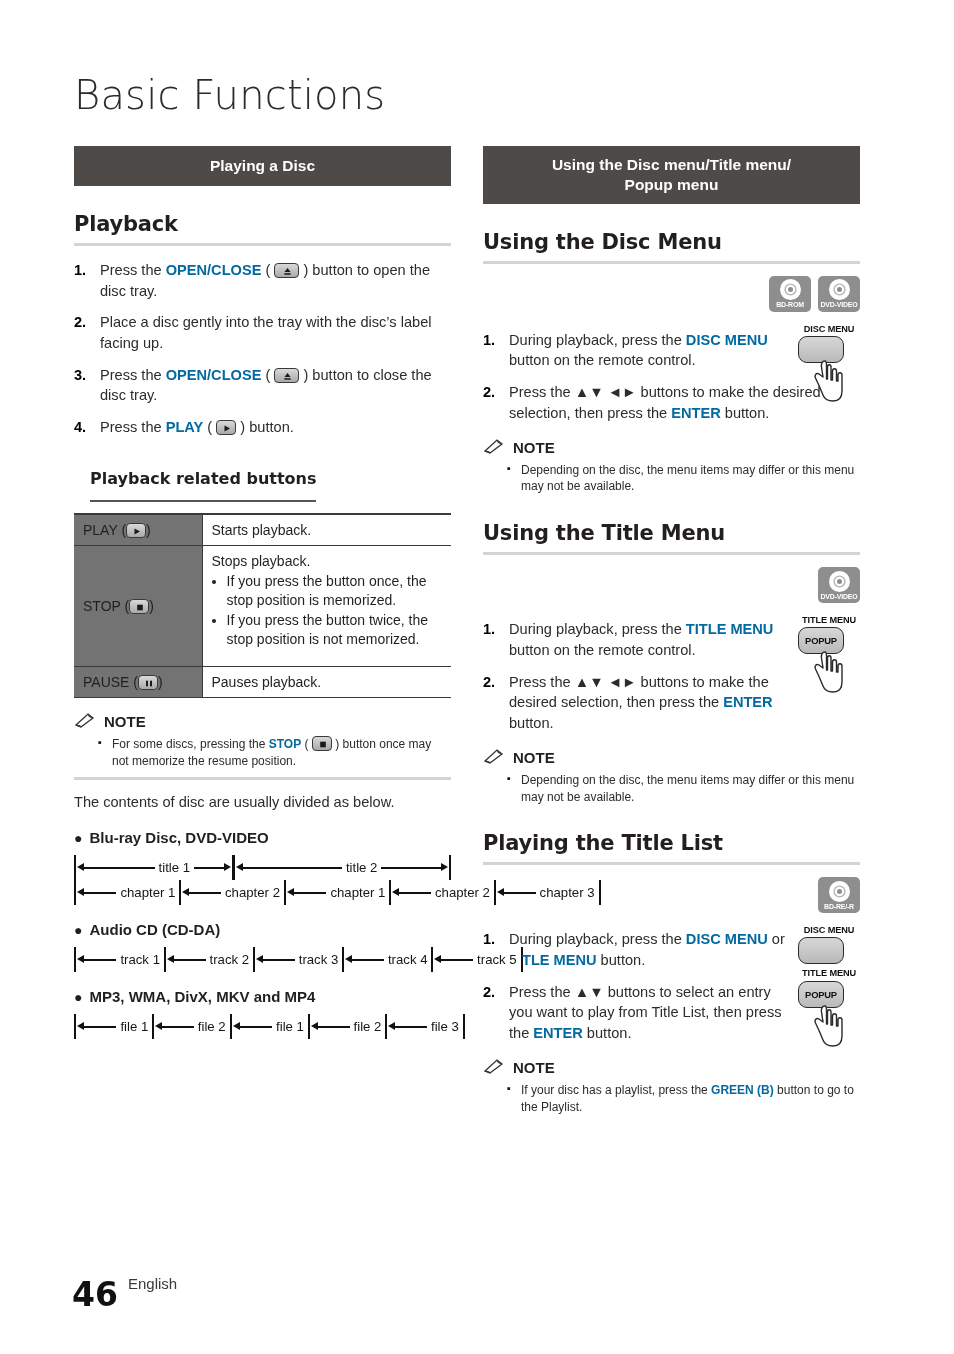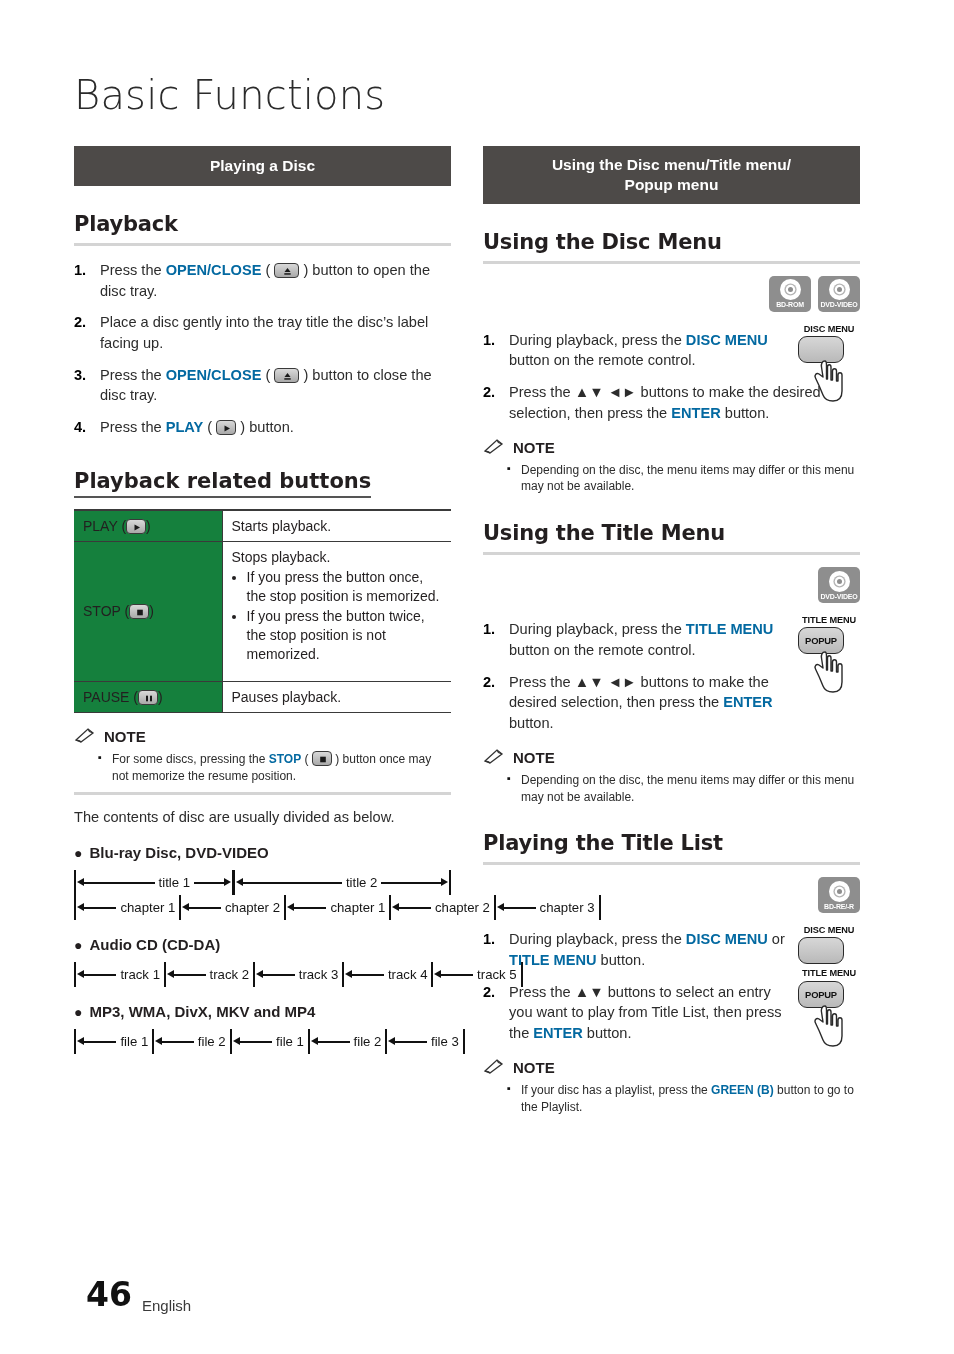--- a/index.html
+++ b/index.html
@@ -38,30 +38,30 @@
   }
   .rule { height: 3px; background: #d4d4d4; margin-top: 7px; }
 
   ol.steps { list-style:none; margin: 14px 0 0 0; padding:0; }
   ol.steps > li { display:flex; margin-bottom: 11px; font-size: 14.6px; line-height: 1.42; color:#2c2c2c; }
   ol.steps > li .num { font-weight: bold; width: 26px; flex:none; color:#000; }
   ol.steps > li .txt { flex:1; }
   b, strong { font-weight: bold; color:#0369a1; }
 
   h3.small {
-    font-size: 21px; font-weight: bold; margin: 20px 0 0 0;
-    display:inline-block; border-bottom: 2.5px solid #555; padding-bottom: 3px;
+    font-size: 16px; font-weight: bold; margin: 20px 0 0 16px;
+    display:inline-block; border-bottom: 2.5px solid #555; padding-bottom: 12px;
     font-family: "DejaVu Sans", sans-serif;
   }
 
   
   table.btns { border-collapse: collapse; width: 100%; margin-top: 11px; font-size: 14px; }
   table.btns td { border-bottom: 1.6px solid #3a3a3a; padding: 7px 9px; vertical-align: middle; }
   table.btns tr:first-child td { border-top: 2.4px solid #3a3a3a; }
-  table.btns td.k { background:#15803d; width: 148px; border-right: 1.6px solid #3a3a3a; text-align:left; }
+  table.btns td.k { background:#737373; width: 128px; border-right: 1.6px solid #3a3a3a; text-align:left; }
   table.btns ul { margin: 3px 0 10px 0; padding-left: 15px; }
   table.btns ul li { margin-bottom: 1px; line-height:1.36; }
 
   
   .note { margin-top: 14px; }
   .note-head { display:flex; align-items:center; gap: 8px; font-size:15px; font-weight:bold; }
   .note-items { list-style:none; margin: 5px 0 0 0; padding: 0 0 0 38px; }
   .note-items li { position:relative; font-size: 12px; line-height:1.4; color:#2c2c2c; margin-bottom:3px; }
   .note-items li::before { content:"\25AA"; position:absolute; left:-14px; top:-1px; font-size: 11px; color:#111; }
 
@@ -93,21 +93,21 @@
   .remote { position:absolute; }
   .rbtn-label { font-size: 9.2px; font-weight:bold; letter-spacing:-0.1px; text-align:center; color:#111; line-height:1.1; }
   .rbtn { width: 46px; height: 27px; border-radius: 9px; background: linear-gradient(180deg,#d7d7d7,#b9b9b9); border:1.6px solid #2a2a2a; display:flex; align-items:center; justify-content:center; margin-top:2px; }
   .rbtn .cap { font-size: 9.4px; font-weight:bold; color:#111; letter-spacing:-0.2px; }
 
   
   .ico { display:inline-block; width:25px; height:15px; border-radius:4px; background: linear-gradient(180deg,#d9d9d9,#a9a9a9); border:1.2px solid #3a3a3a; vertical-align:-3px; position:relative; }
   .ico.sq { width:20px; }
   .ico svg { position:absolute; left:0; top:0; }
 
-  .footer { position:absolute; left: 86px; bottom: 40px; display:flex; align-items:flex-end; gap:10px; }
+  .footer { position:absolute; left: 72px; bottom: 40px; display:flex; align-items:flex-start; gap:10px; }
   .footer .pnum { font-size: 33px; font-weight:bold; color:#111; font-family:"DejaVu Sans", sans-serif;}
   .footer .lang { font-size: 15px; color:#3a3a3a; }
   .steps-wrap { position:relative; }
 </style>
 </head>
 <body>
 
 <div class="page">
 
   <h1 class="page-title">Basic Functions</h1>
@@ -125,21 +125,21 @@
         <li>
           <span class="num">1.</span>
           <span class="txt"><span>Press the </span><b>OPEN/CLOSE</b> (
             <span class="ico"><svg width="25" height="15" viewBox="0 0 25 15">
                   <polygon points="12.5,4 9.5,8 15.5,8" fill="#1a1a1a"></polygon>
                   <rect x="9.3" y="9.2" width="6.4" height="1.5" fill="#1a1a1a"></rect>
                 </svg></span><span> ) button to open the disc tray.</span></span>
         </li>
         <li>
           <span class="num">2.</span>
-          <span class="txt">Place a disc gently into the tray title the disc’s label facing up.</span>
+          <span class="txt">Place a disc gently into the tray with the disc’s label facing up.</span>
         </li>
         <li>
           <span class="num">3.</span>
           <span class="txt"><span>Press the </span><b>OPEN/CLOSE</b> (
             <span class="ico"><svg width="25" height="15" viewBox="0 0 25 15">
                   <polygon points="12.5,4 9.5,8 15.5,8" fill="#1a1a1a"></polygon>
                   <rect x="9.3" y="9.2" width="6.4" height="1.5" fill="#1a1a1a"></rect>
                 </svg></span><span> ) button to close the disc tray.</span></span>
         </li>
         <li>

